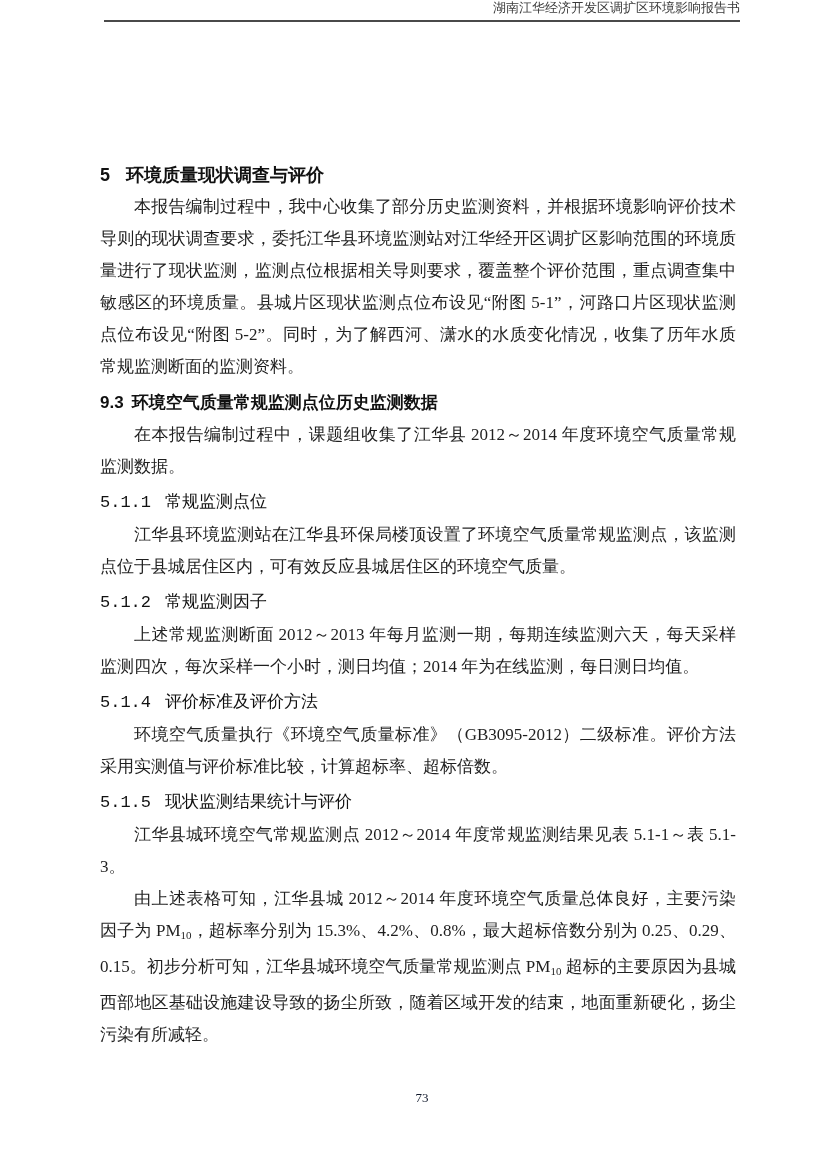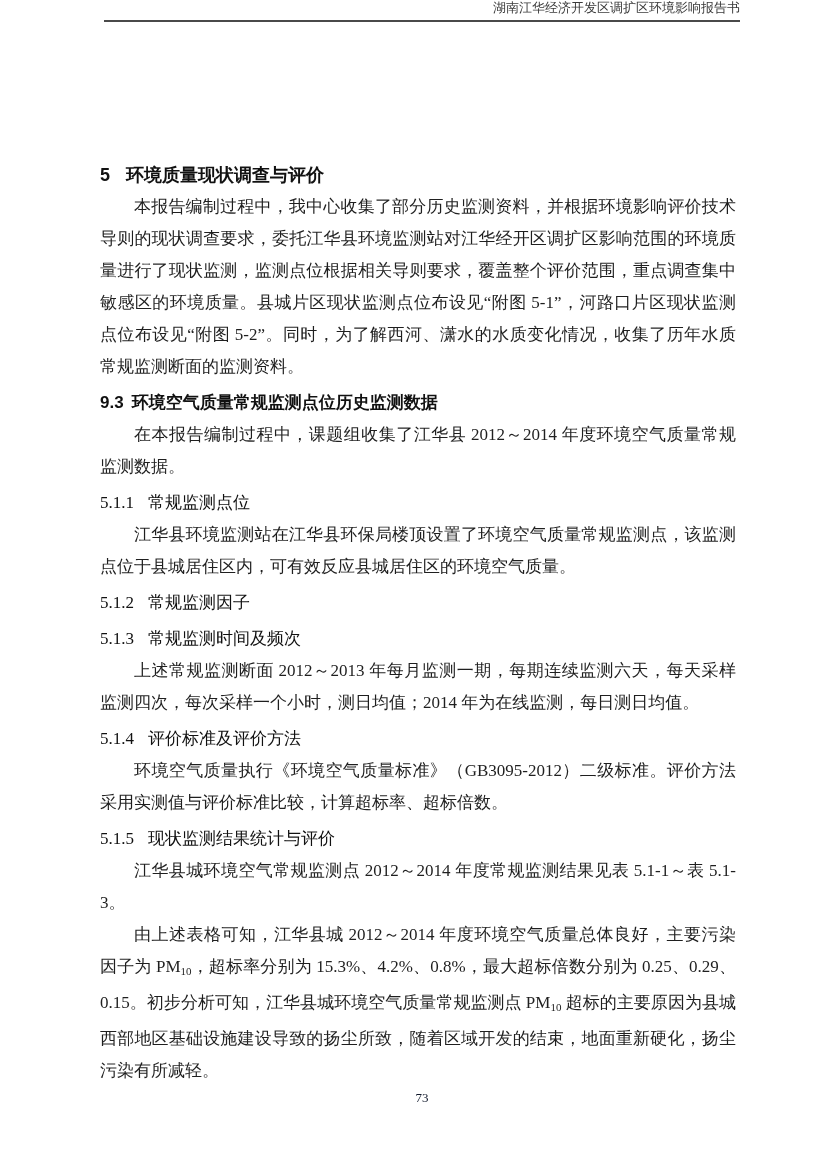--- a/index.html
+++ b/index.html
@@ -41,21 +41,21 @@
   .content h1, .content h2, .content h3 {
     margin: 0;
     padding: 0;
     font-size: 17px;
     line-height: 32px;
     font-weight: bold;
     color: #111111;
   }
   .content h1 { margin-top: 40px; font-size: 18px; font-family: "Liberation Sans", "DejaVu Sans", sans-serif; }
   .content h2 { margin-top: 4px;  font-size: 17px; font-family: "Liberation Sans", "DejaVu Sans", sans-serif; }
-  .content h3 { margin-top: 4px;  font-weight: normal; font-family: Liberation Serif, serif; }
+  .content h3 { margin-top: 4px;  font-weight: normal; font-family: Liberation Mono, monospace; }
   .hnum-1 { display: inline-block; margin-right: 16px; }
   .hnum-2 { display: inline-block; margin-right: 8px; }
   .hnum-3 { display: inline-block; margin-right: 14px; }
   .content p {
     margin: 0;
     padding: 0;
     font-size: 17px;
     line-height: 32px;
     text-align: justify;
     text-indent: 2em;
@@ -95,21 +95,20 @@
 
     <p>在本报告编制过程中，课题组收集了江华县 2012～2014 年度环境空气质量常规监测数据。</p>
 
     <h3><span class="hnum-3">5.1.1</span><span>常规监测点位</span></h3>
 
     <p>江华县环境监测站在江华县环保局楼顶设置了环境空气质量常规监测点，该监测点位于县城居住区内，可有效反应县城居住区的环境空气质量。</p>
 
     <h3><span class="hnum-3">5.1.2</span><span>常规监测因子</span></h3>
 
 
-    <h3><span class="hnum-3">5.1.3</span><span>常规监测时间及频次</span></h3>
 
     <p>上述常规监测断面 2012～2013 年每月监测一期，每期连续监测六天，每天采样监测四次，每次采样一个小时，测日均值；2014 年为在线监测，每日测日均值。</p>
 
     <h3><span class="hnum-3">5.1.4</span><span>评价标准及评价方法</span></h3>
 
     <p>环境空气质量执行《环境空气质量标准》（GB3095-2012）二级标准。评价方法采用实测值与评价标准比较，计算超标率、超标倍数。</p>
 
     <h3><span class="hnum-3">5.1.5</span><span>现状监测结果统计与评价</span></h3>
 
     <p>江华县城环境空气常规监测点 2012～2014 年度常规监测结果见表 5.1-1～表 5.1-3。</p>

